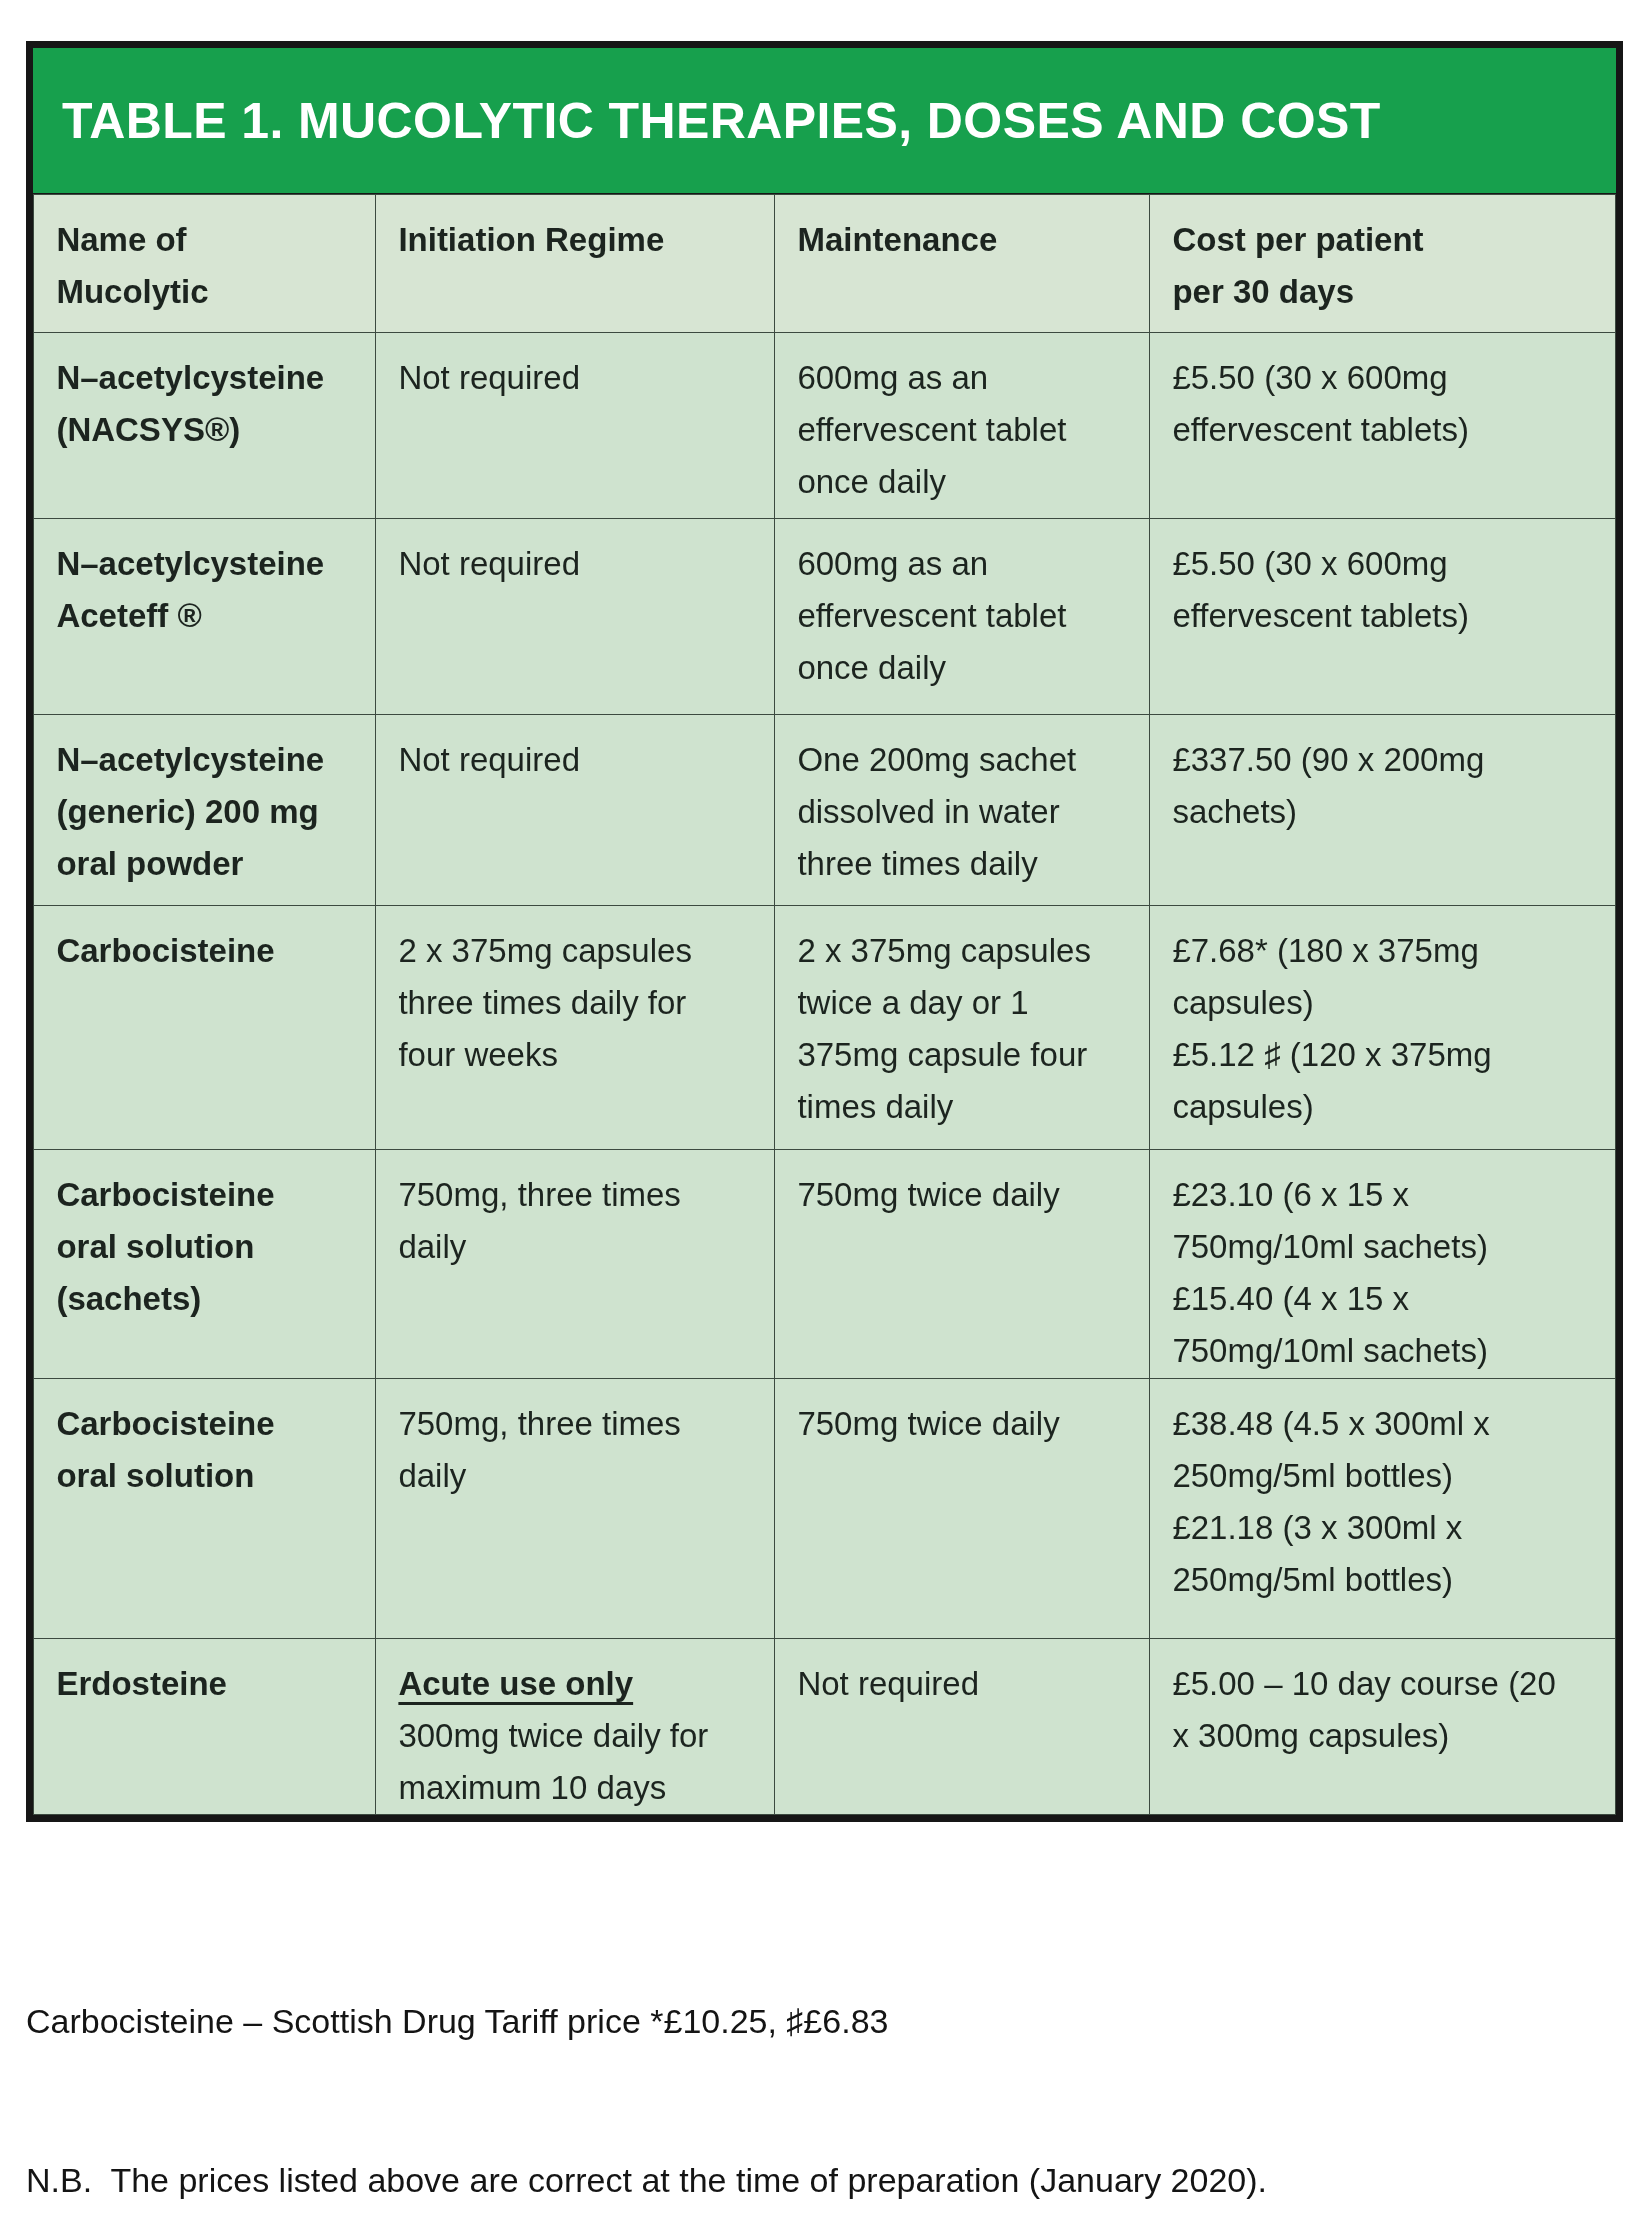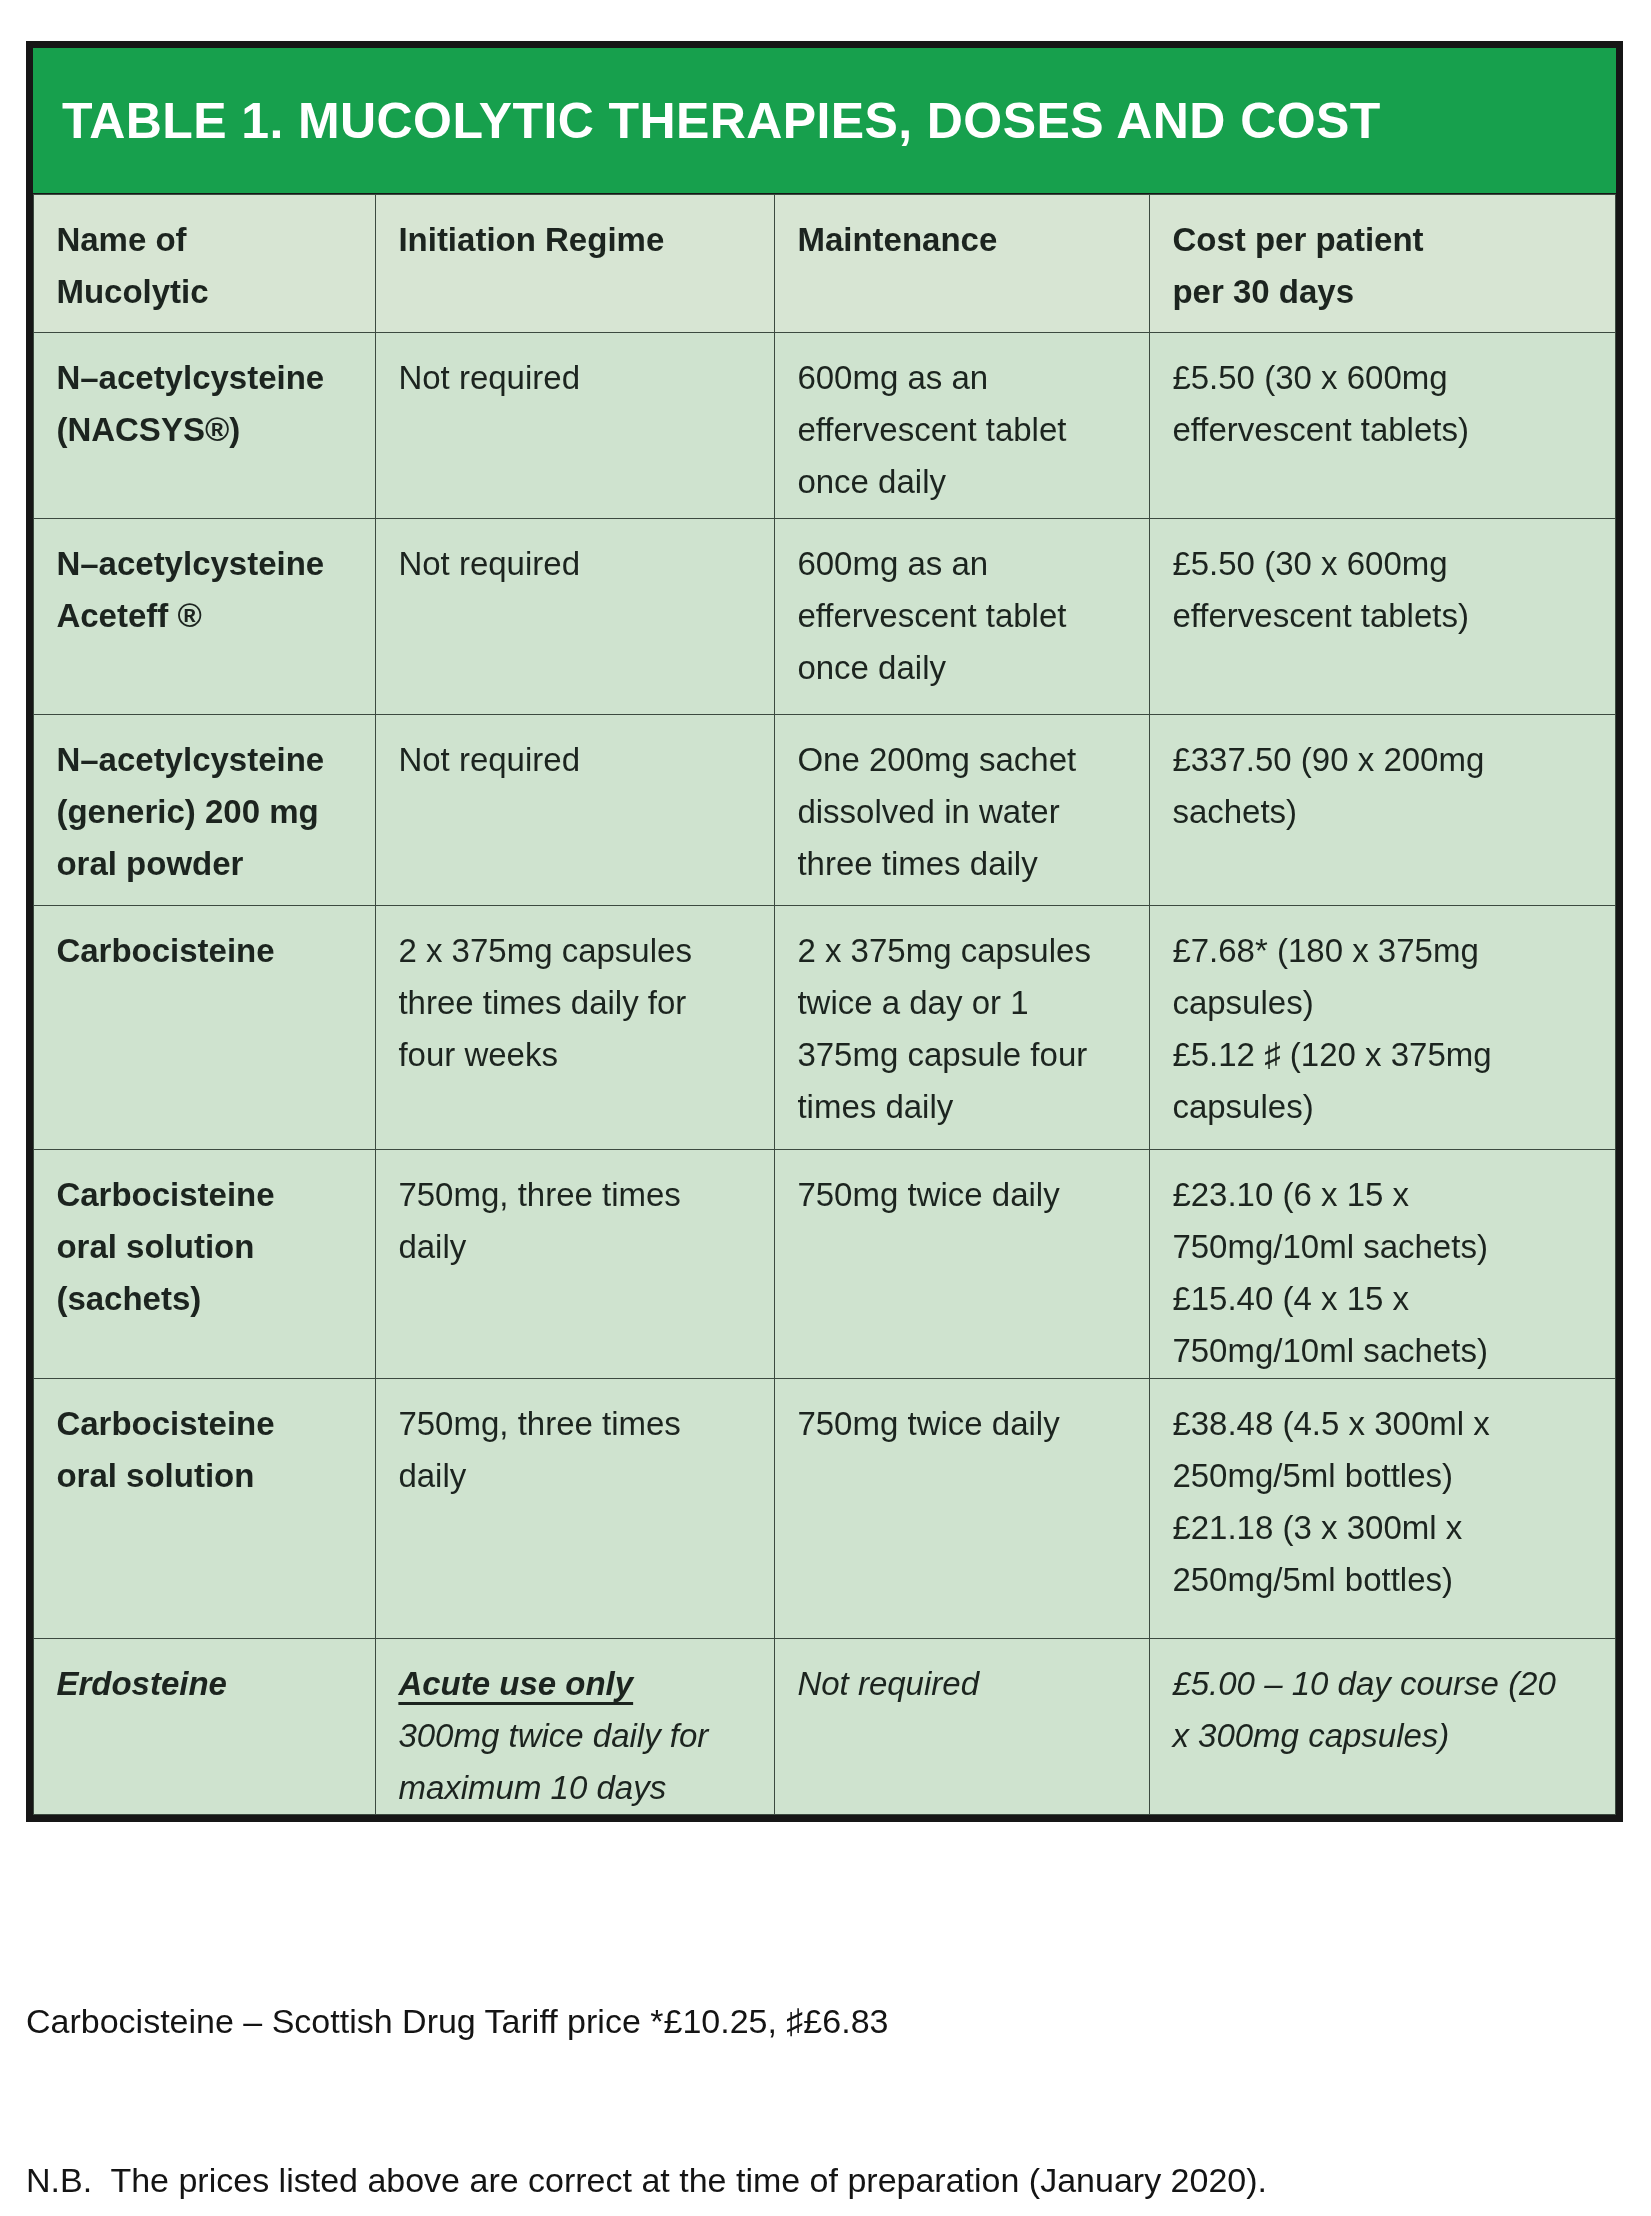--- a/index.html
+++ b/index.html
@@ -61,21 +61,21 @@
     background: #cfe3cf;
   }
   td.drug-name { font-weight: bold; }
   tr.rh  { height: 138px; padding-left: 16px; }
   tr.r1  { height: 186px; }
   tr.r2  { height: 196px; }
   tr.r3  { height: 191px; }
   tr.r4  { height: 244px; }
   tr.r5  { height: 229px; }
   tr.r6  { height: 260px; }
-  tr.r7  { height: 139px; font-style: italic; }
+  tr.r7  { height: 139px; }
   .acute {
     font-weight: bold;
     text-decoration: underline;
     text-decoration-thickness: 2.6px;
     text-underline-offset: 6.9px;
     margin-top: 44px;
   }
   .footnotes {
     position: absolute;
     left: 26px;

